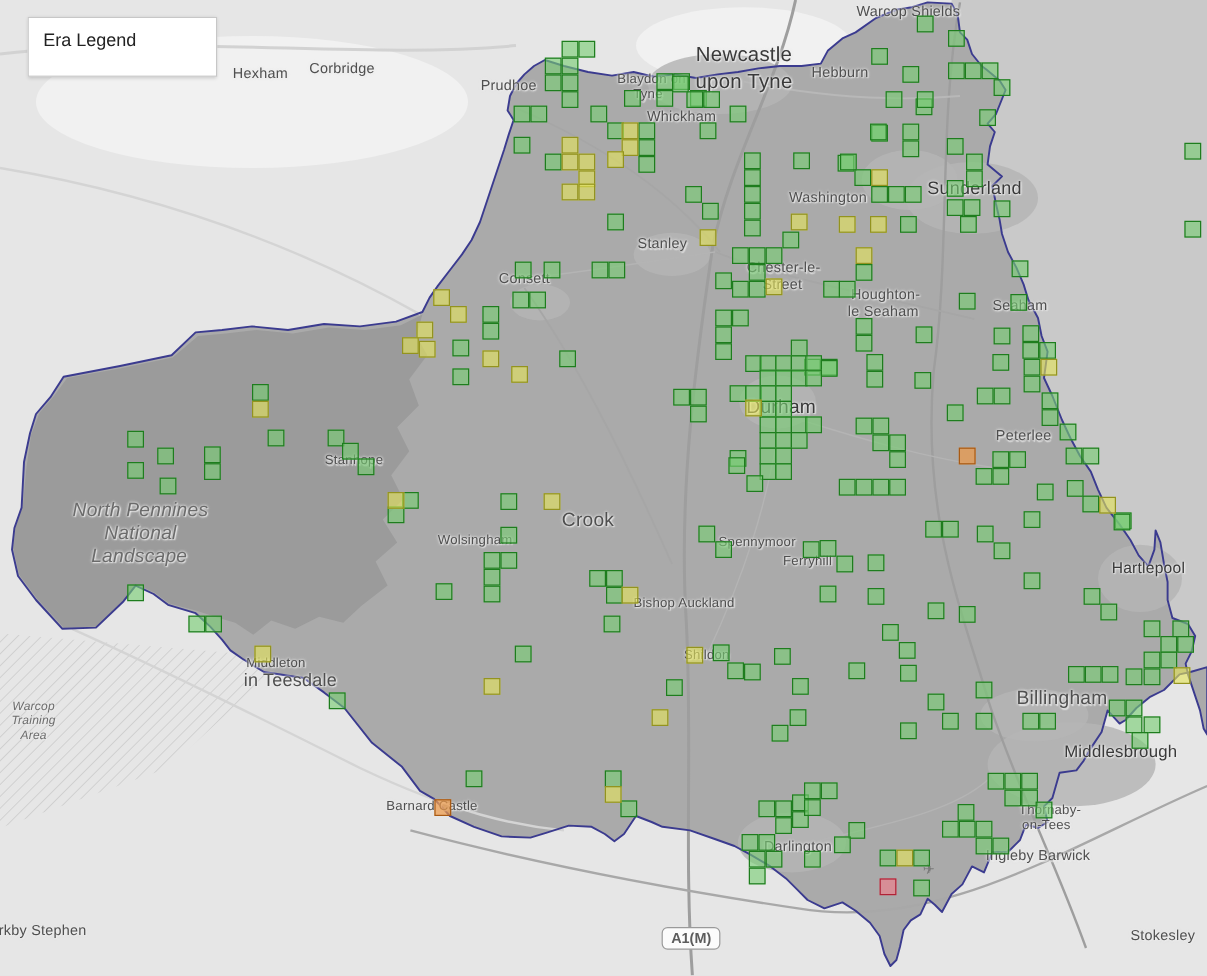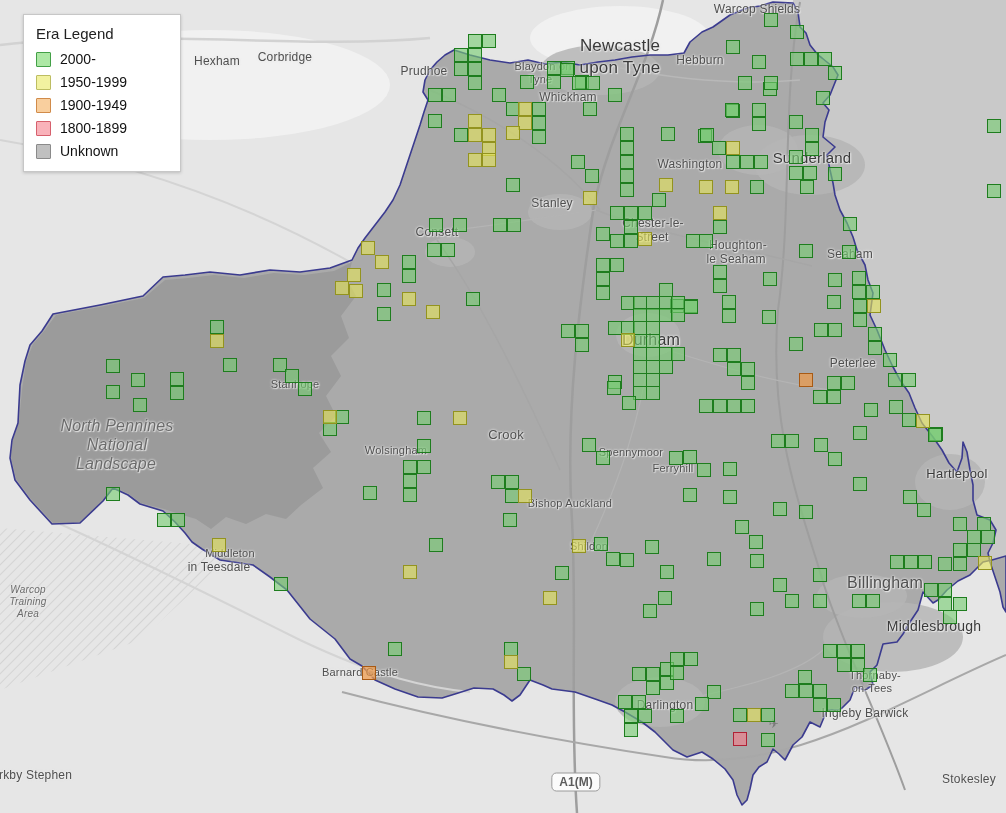--- a/index.html
+++ b/index.html
@@ -83,34 +83,34 @@
       <span class="map-label town" style="left: 653px; top: 223px; font-size: 12px;">Chester-le-</span>
       <span class="map-label town" style="left: 652px; top: 237px; font-size: 12px;">Street</span>
       <span class="map-label town" style="left: 738px; top: 245px; font-size: 12px;">Houghton-</span>
       <span class="map-label town" style="left: 736px; top: 259px; font-size: 12px;">le Seaham</span>
       <span class="map-label town" style="left: 850px; top: 254px; font-size: 12px;">Seaham</span>
       <span class="map-label town" style="left: 437px; top: 232px; font-size: 12px;">Consett</span>
       <span class="map-label city" style="left: 651px; top: 340px; font-size: 16px;">Durham</span>
       <span class="map-label town" style="left: 853px; top: 363px; font-size: 12px;">Peterlee</span>
       <span class="map-label town" style="left: 295px; top: 384px; font-size: 11px;">Stanhope</span>
       <span class="map-label town" style="left: 396px; top: 408px; font-size: 11px; margin-top: 42px;">Wolsingham</span>
-      <span class="map-label town" style="left: 506px; top: 434px; font-size: 13px;">Crook</span>
+      <span class="map-label town" style="left: 490px; top: 434px; font-size: 16px;">Crook</span>
       <span class="map-label town" style="left: 631px; top: 452px; font-size: 11px;">Spennymoor</span>
       <span class="map-label town" style="left: 673px; top: 468px; font-size: 11px;">Ferryhill</span>
       <span class="map-label town" style="left: 570px; top: 503px; font-size: 11px;">Bishop Auckland</span>
       <span class="map-label town" style="left: 589px; top: 546px; font-size: 11px;">Shildon</span>
       <span class="map-label city" style="left: 957px; top: 473px; font-size: 13px;">Hartlepool</span>
       <span class="map-label nature" style="left: 117px; top: 426px; font-size: 16px;">North Pennines</span>
       <span class="map-label nature" style="left: 117px; top: 445px; font-size: 16px;">National</span>
       <span class="map-label nature" style="left: 116px; top: 464px; font-size: 16px;">Landscape</span>
       <span class="map-label nature" style="left: 28px; top: 589px; font-size: 10px;">Warcop</span>
       <span class="map-label nature" style="left: 28px; top: 601px; font-size: 10px;">Training</span>
       <span class="map-label nature" style="left: 28px; top: 613px; font-size: 10px;">Area</span>
       <span class="map-label town" style="left: 230px; top: 553px; font-size: 11px;">Middleton</span>
-      <span class="map-label town" style="left: 219px; top: 567px; font-size: 12px;">in Teesdale</span>
+      <span class="map-label town" style="left: 242px; top: 567px; font-size: 15px;">in Teesdale</span>
       <span class="map-label town" style="left: 360px; top: 672px; font-size: 11px;">Barnard Castle</span>
       <span class="map-label town" style="left: 665px; top: 705px; font-size: 12px;">Darlington</span>
       <span class="map-label town" style="left: 885px; top: 583px; font-size: 16px;">Billingham</span>
       <span class="map-label city" style="left: 934px; top: 626px; font-size: 14px;">Middlesbrough</span>
       <span class="map-label town" style="left: 875px; top: 675px; font-size: 11px; text-align: right;">Thornaby-</span>
       <span class="map-label town" style="left: 872px; top: 688px; font-size: 11px;">on-Tees</span>
       <span class="map-label town" style="left: 865px; top: 713px; font-size: 12px;">Ingleby Barwick</span>
       <span class="map-label town" style="left: 969px; top: 779px; font-size: 12px;">Stokesley</span>
       <span class="map-label town" style="left: 30px; top: 775px; font-size: 12px;">Kirkby Stephen</span>
       <span class="map-label icon" style="left: 774px; top: 724px; font-size: 12px;">✈</span>
@@ -441,36 +441,14 @@
       <div class="era-square" style="left: 504px; top: 655px; background: rgba(228, 228, 90, 0.62); border: 1.5px solid rgb(147, 147, 31);"></div>
       <div class="era-square" style="left: 403px; top: 565px; background: rgba(228, 228, 90, 0.62); border: 1.5px solid rgb(147, 147, 31);"></div>
       <div class="era-square" style="left: 747px; top: 708px; background: rgba(228, 228, 90, 0.62); border: 1.5px solid rgb(147, 147, 31);"></div>
       <div class="era-square" style="left: 799px; top: 373px; background: rgba(238, 152, 70, 0.7); border: 1.5px solid rgb(168, 90, 20);"></div>
       <div class="era-square" style="left: 362px; top: 666px; background: rgba(238, 152, 70, 0.7); border: 1.5px solid rgb(168, 90, 20);"></div>
       <div class="era-square" style="left: 733px; top: 732px; background: rgba(240, 128, 140, 0.65); border: 1.5px solid rgb(176, 34, 54);"></div>
     </div>
   <div id="road-badge" style="left: 576px; top: 782px;">A1(M)</div>
   <div id="legend">
     <div id="legend-title">Era Legend</div>
-    <div id="legend-items">
-        <div class="legend-row">
-          <span class="legend-swatch" style="background: rgb(173, 232, 165); border: 1.5px solid rgb(67, 160, 71);"></span>
-          <span class="legend-label">2000-</span>
-        </div>
-        <div class="legend-row">
-          <span class="legend-swatch" style="background: rgb(242, 242, 160); border: 1.5px solid rgb(189, 189, 98);"></span>
-          <span class="legend-label">1950-1999</span>
-        </div>
-        <div class="legend-row">
-          <span class="legend-swatch" style="background: rgb(249, 207, 158); border: 1.5px solid rgb(209, 139, 74);"></span>
-          <span class="legend-label">1900-1949</span>
-        </div>
-        <div class="legend-row">
-          <span class="legend-swatch" style="background: rgb(249, 178, 186); border: 1.5px solid rgb(214, 96, 109);"></span>
-          <span class="legend-label">1800-1899</span>
-        </div>
-        <div class="legend-row">
-          <span class="legend-swatch" style="background: rgb(192, 192, 192); border: 1.5px solid rgb(138, 138, 138);"></span>
-          <span class="legend-label">Unknown</span>
-        </div>
-      </div>
   </div>
 </div>
 
 </body></html>

